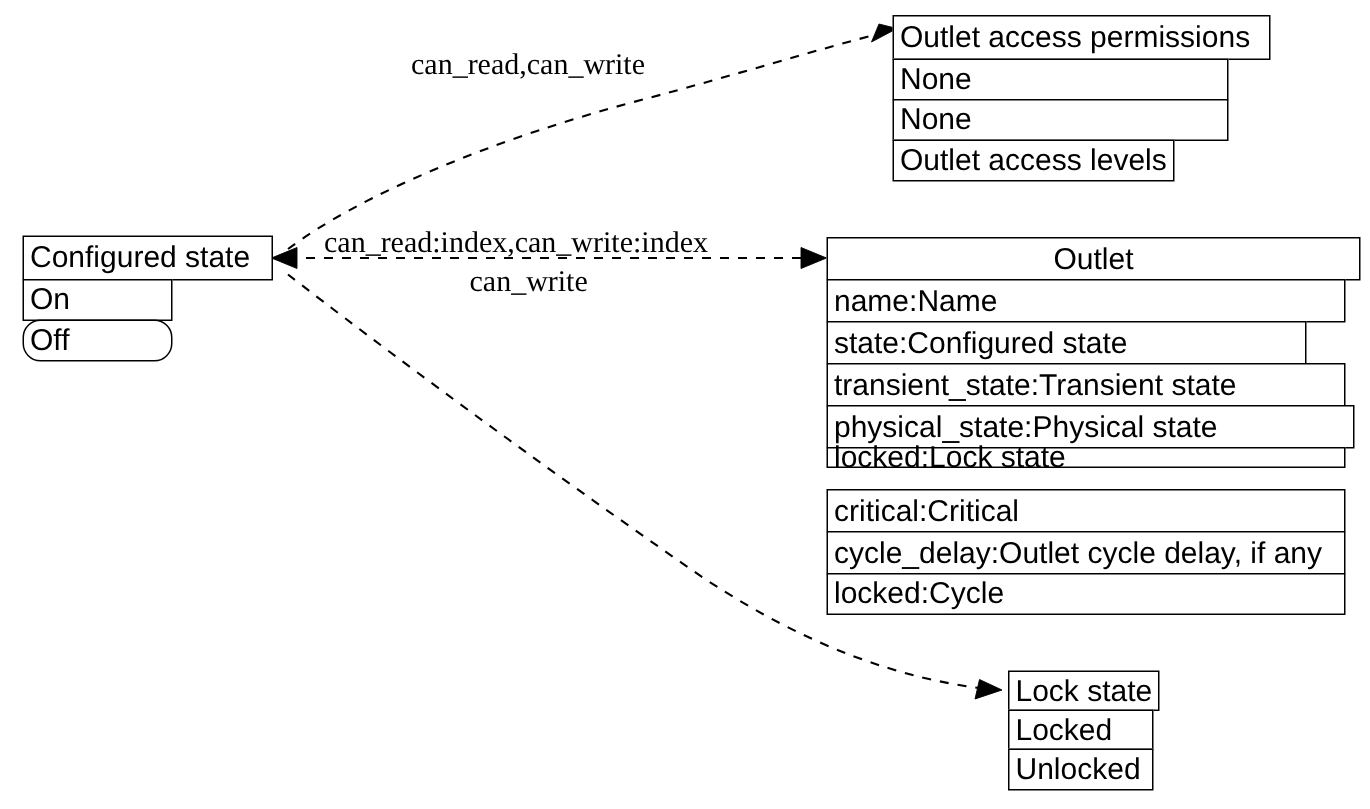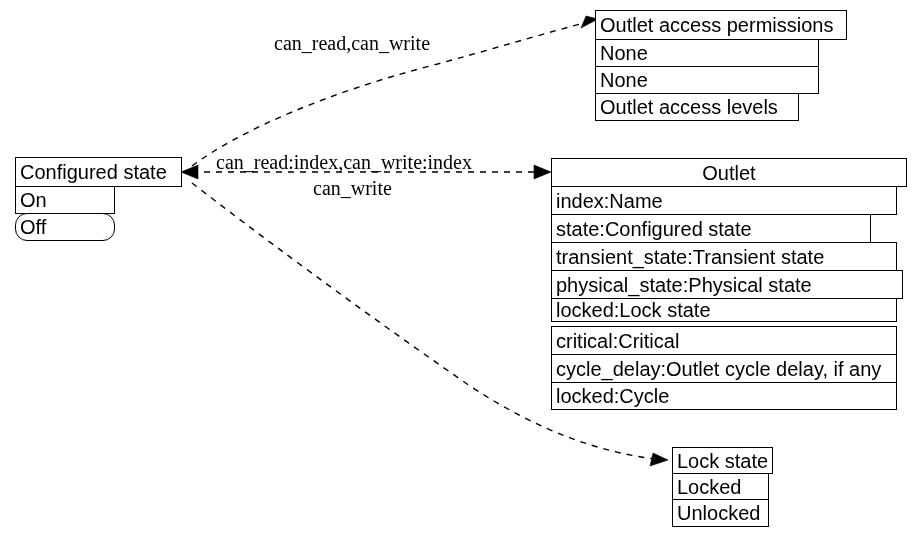--- a/index.html
+++ b/index.html
@@ -95,36 +95,36 @@
   <div class="edge-label" style="left:274px; top:33px;">can_read,can_write</div>
 
   <div class="edge-label" style="left:216px; top:152px;">can_read:index,can_write:index</div>
 
   <div class="edge-label" style="left:313px; top:178px;">can_write</div>
 
   <div class="node">
     <div class="cell left" style="left:595px; top:10px; width:252px; height:30px;">Outlet access permissions</div>
     <div class="cell left" style="left:595px; top:39px; width:224px; height:28px;">None</div>
     <div class="cell left" style="left:595px; top:66px; width:224px; height:28px;">None</div>
-    <div class="cell left" style="left:595px; top:93px; width:204px; height:28px;">Outlet access levels</div>
+    <div class="cell left" style="left:595px; top:93px; width:188px; height:28px;">Outlet access levels</div>
   </div>
 
   <div class="node">
     <div class="cell left" style="left:15px; top:157px; width:167px; height:30px;">Configured state</div>
     <div class="cell left" style="left:15px; top:186px; width:100px; height:28px;">On</div>
     <div class="cell left" style="left:15px; top:213px; width:100px; height:28px;border-radius:12px;">Off</div>
   </div>
 
   <div class="node">
     <div class="cell center" style="left:551px; top:158px; width:356px; height:29px;">Outlet</div>
-    <div class="cell left" style="left:551px; top:186px; width:346px; height:29px;">index:Name</div>
+    <div class="cell left" style="left:551px; top:186px; width:346px; height:29px;">name:Name</div>
     <div class="cell left" style="left:551px; top:214px; width:320px; height:29px;">state:Configured state</div>
     <div class="cell left" style="left:551px; top:242px; width:346px; height:29px;">transient_state:Transient state</div>
     <div class="cell left" style="left:551px; top:270px; width:352px; height:29px;">physical_state:Physical state</div>
-    <div class="cell left" style="left:551px; top:298px; width:346px; height:24px;">locked:Lock state</div>
+    <div class="cell left" style="left:551px; top:298px; width:346px; height:14px;">locked:Lock state</div>
     <div class="cell left" style="left:551px; top:326px; width:346px; height:29px;">critical:Critical</div>
     <div class="cell left" style="left:551px; top:354px; width:346px; height:29px;">cycle_delay:Outlet cycle delay, if any</div>
     <div class="cell left" style="left:551px; top:382px; width:346px; height:28px;">locked:Cycle</div>
   </div>
 
   <div class="node">
     <div class="cell left" style="left:672px; top:447px; width:101px; height:27px;">Lock state</div>
     <div class="cell left" style="left:672px; top:473px; width:97px; height:27px;">Locked</div>
     <div class="cell left" style="left:672px; top:499px; width:97px; height:28px;">Unlocked</div>
   </div>

